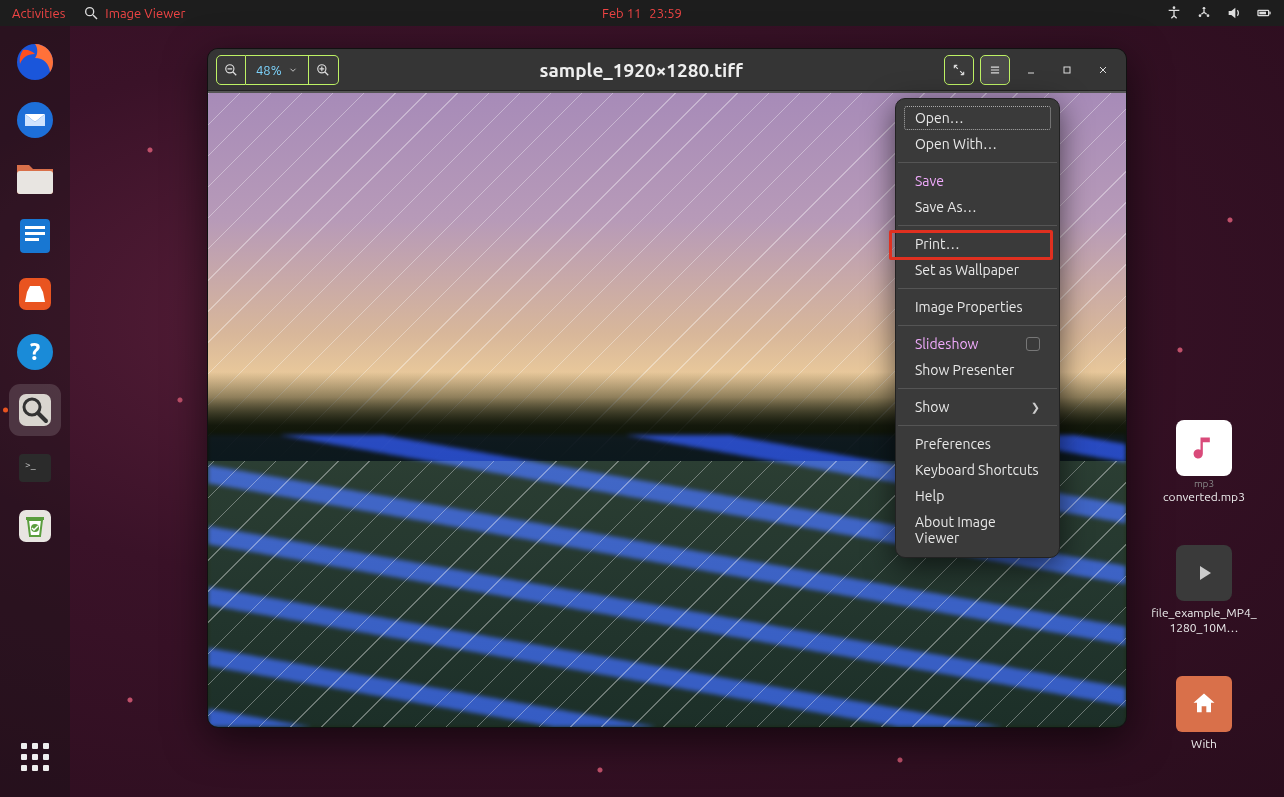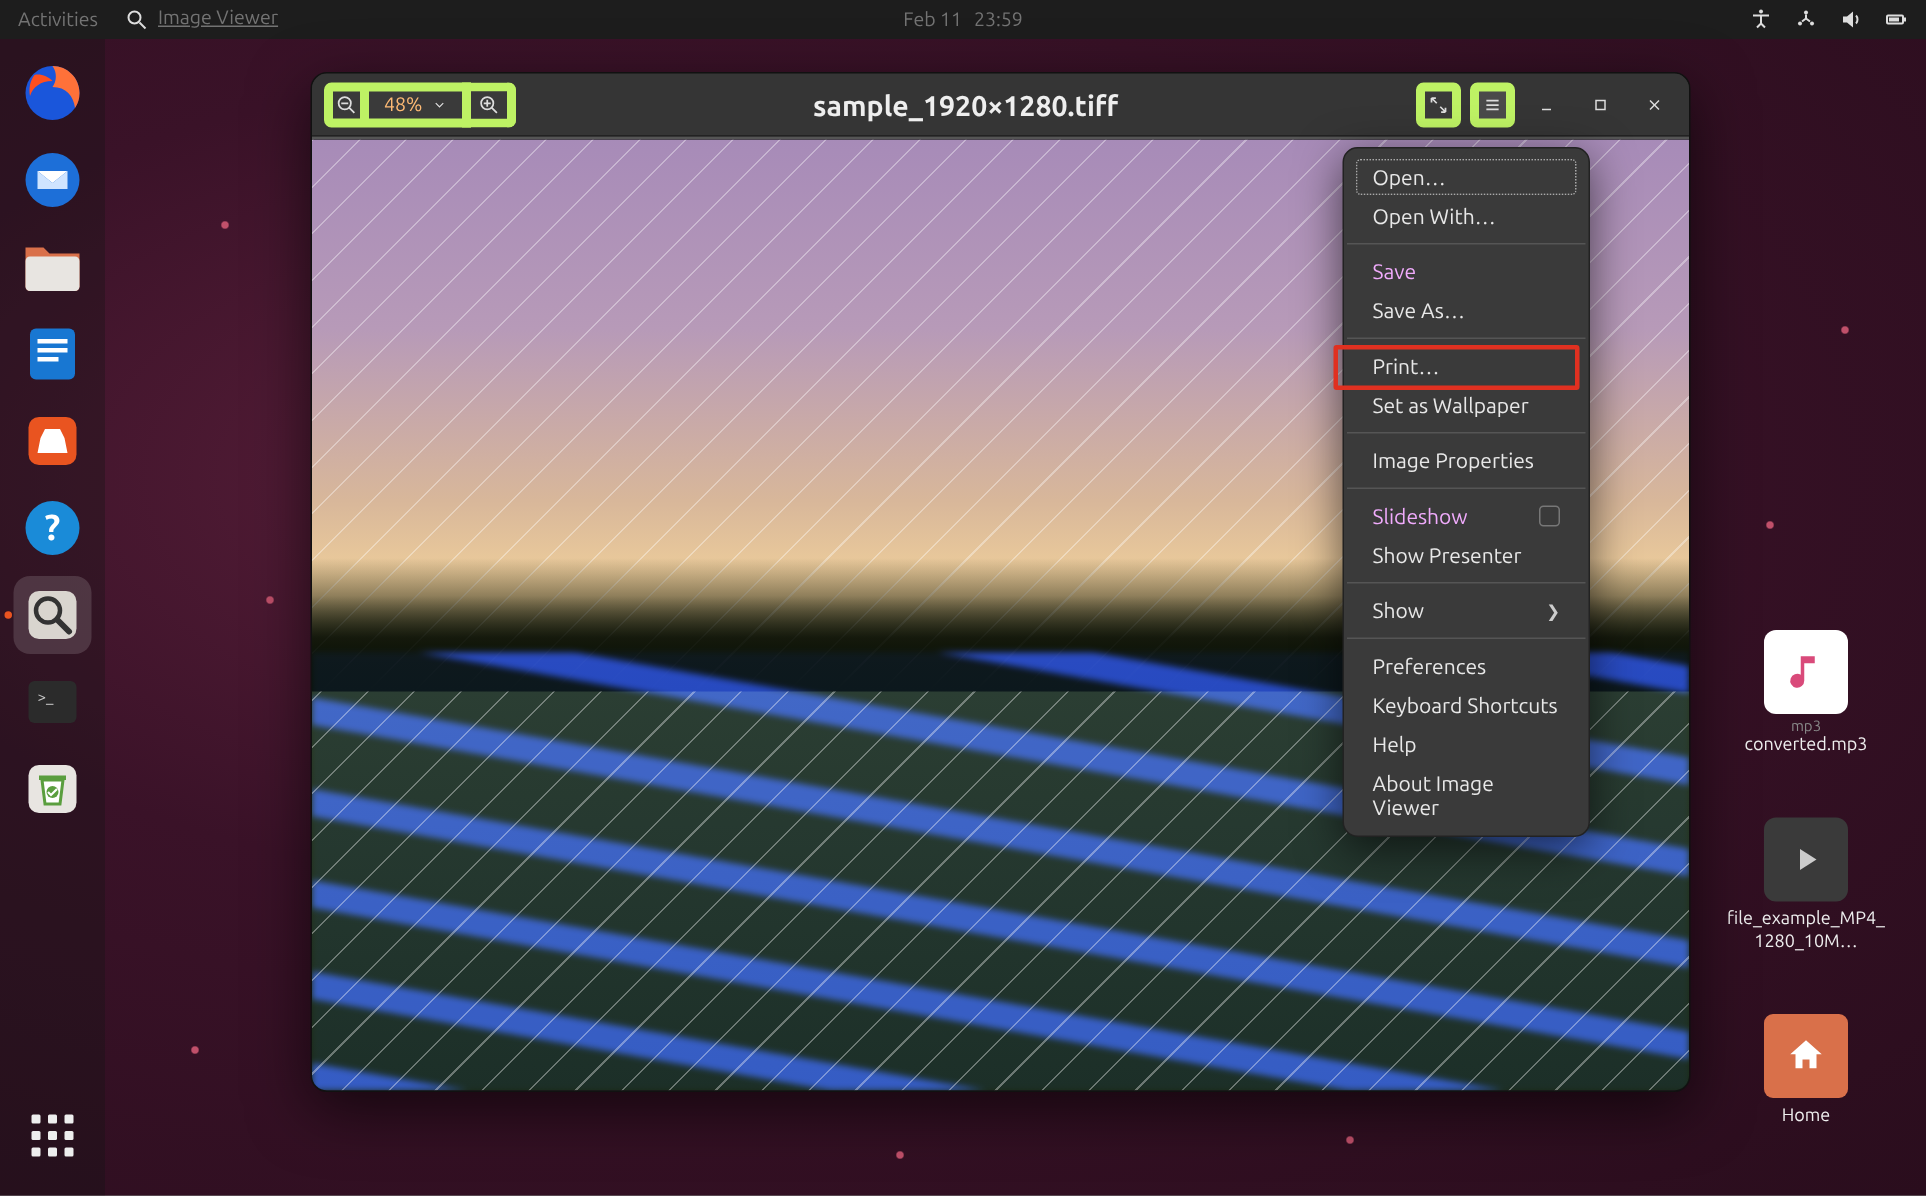--- a/index.html
+++ b/index.html
@@ -19,25 +19,25 @@
       radial-gradient(circle at 130px 700px, #c0506a 2px, transparent 3px),
       radial-gradient(circle at 180px 400px, #c0506a 2px, transparent 3px),
       radial-gradient(circle at 1180px 350px, #c0506a 2px, transparent 3px),
       radial-gradient(circle at 600px 770px, #c0506a 2px, transparent 3px),
       radial-gradient(circle at 900px 760px, #c0506a 2px, transparent 3px);
   }
 
   
   .topbar {
     position: absolute; top:0; left:0; right:0; height:26px;
-    background:#1d1d1d; color:#737373; font-size:13px;
+    background:#1d1d1d; color:#ef4444; font-size:13px;
     display:flex; align-items:center; padding:0 12px;
   }
   .topbar .left { display:flex; align-items:center; gap:18px; }
-  .topbar .appmenu { display:flex; align-items:flex-start; gap:6px;text-decoration:underline; }
+  .topbar .appmenu { display:flex; align-items:center; gap:6px; }
   .topbar .center { position:absolute; left:50%; transform:translateX(-50%); display:flex; gap:8px; }
   .topbar .right { margin-left:auto; display:flex; align-items:center; gap:14px; }
   .topbar svg { width:16px; height:16px; fill:#ddd; }
 
   
   .dock {
     position:absolute; top:26px; left:0; bottom:0; width:70px;
     background:rgba(20,20,20,0.35);
     display:flex; flex-direction:column; align-items:center;
     padding-top:10px; gap:6px;
@@ -80,23 +80,23 @@
     display:flex;flex-direction:column;
     overflow:hidden;
     border:1px solid #111;
   }
   .titlebar{
     height:42px;background:#353535;
     display:flex;align-items:center;padding:0 8px;gap:6px;
     border-bottom:1px solid #222;
   }
   .tb-btn{
-    height:30px;min-width:30px;border:6px solid #bef264;border-radius:5px;
+    height:30px;min-width:30px;border:1px solid #bef264;border-radius:5px;
     background:#3a3a3a;display:flex;align-items:center;justify-content:center;
-    color:#fdba74;font-size:13px;
+    color:#7dd3fc;font-size:13px;
   }
   .tb-btn svg{width:14px;height:14px;stroke:#ddd;fill:none;stroke-width:2;}
   .zoom-group{display:flex;gap:0;}
   .zoom-group .tb-btn{border-radius:0;}
   .zoom-group .tb-btn:first-child{border-radius:5px 0 0 5px;}
   .zoom-group .tb-btn:last-child{border-radius:0 5px 5px 0;}
   .zoom-group .tb-btn+.tb-btn{border-left:none;}
   .zoom-pct{padding:0 10px;gap:6px;}
   .titlebar .title{flex:1;text-align:center;font-weight:600;color:#eee;font-size:19px;}
   .winctl{width:30px;height:30px;display:flex;align-items:center;justify-content:center;border-radius:5px;}
@@ -296,21 +296,21 @@
         </svg>
     </div>
     <div class="label">file_example_MP4_1280_10M…</div>
   </div>
   <div class="desktop-icon">
     <div class="thumb" style="background:#d9704a;border-radius:6px;">
       <svg width="28" height="28" viewBox="0 0 24 24">
           <path d="M12 3l9 8h-3v8h-4v-5h-4v5H6v-8H3z" fill="#fff"></path>
         </svg>
     </div>
-    <div class="label">Home</div>
+    <div class="label">With</div>
   </div>
 </div>
 
 <div class="window">
   <div class="titlebar">
     <div class="zoom-group">
       <div class="tb-btn">
         <svg viewBox="0 0 24 24">
             <circle cx="10" cy="10" r="7"></circle>
             <line x1="15" y1="15" x2="21" y2="21"></line>

